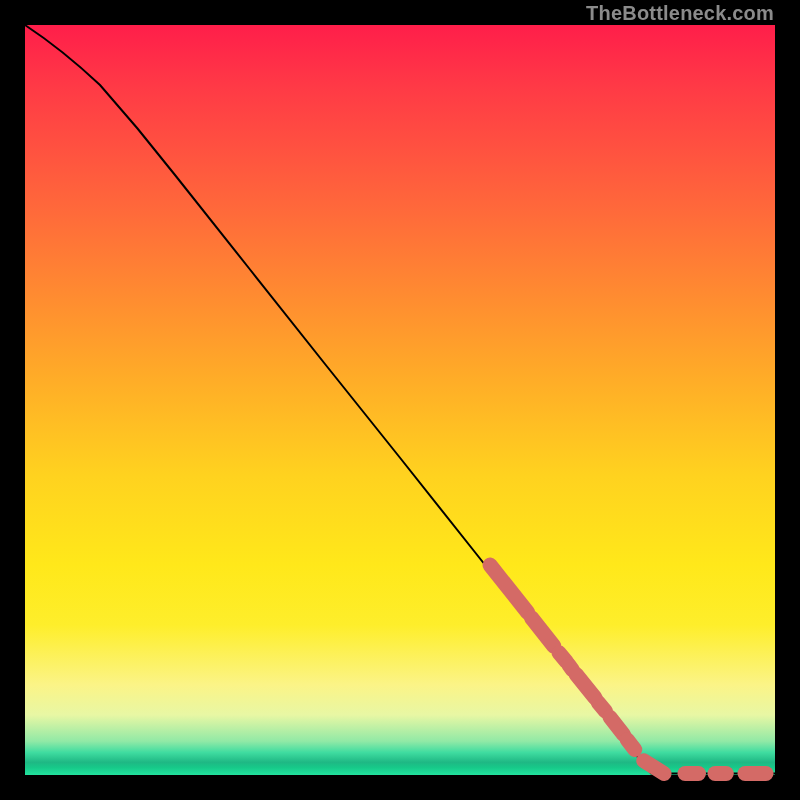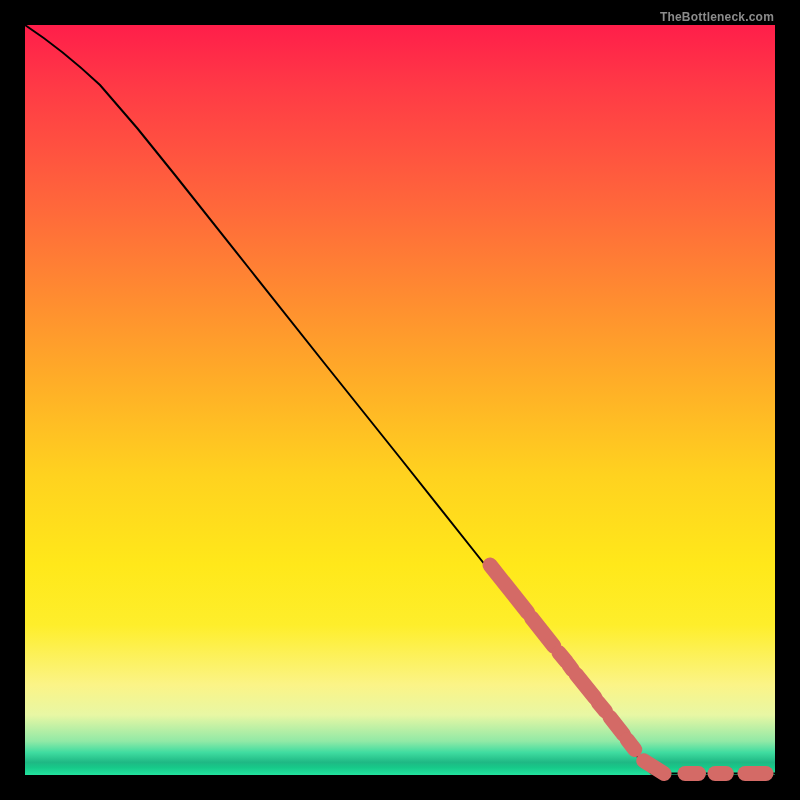--- a/index.html
+++ b/index.html
@@ -35,24 +35,24 @@
       #e8f7a4 92%,
       #91e9a6 95.5%,
       #3fdca0 97%,
       #1fb884 98.3%,
       #17c989 99%,
       #22e29e 100%
     );
   }
   .watermark {
     position: absolute;
-    top: 10px;
+    top: 2px;
     right: 26px;
     color: #8b8b8b;
-    font-size: 12px;
+    font-size: 20px;
     font-weight: 600;
     letter-spacing: 0.2px;
     user-select: none;
   }
   svg.curve {
     position: absolute;
     left: 0;
     top: 0;
     width: 750px;
     height: 750px;

